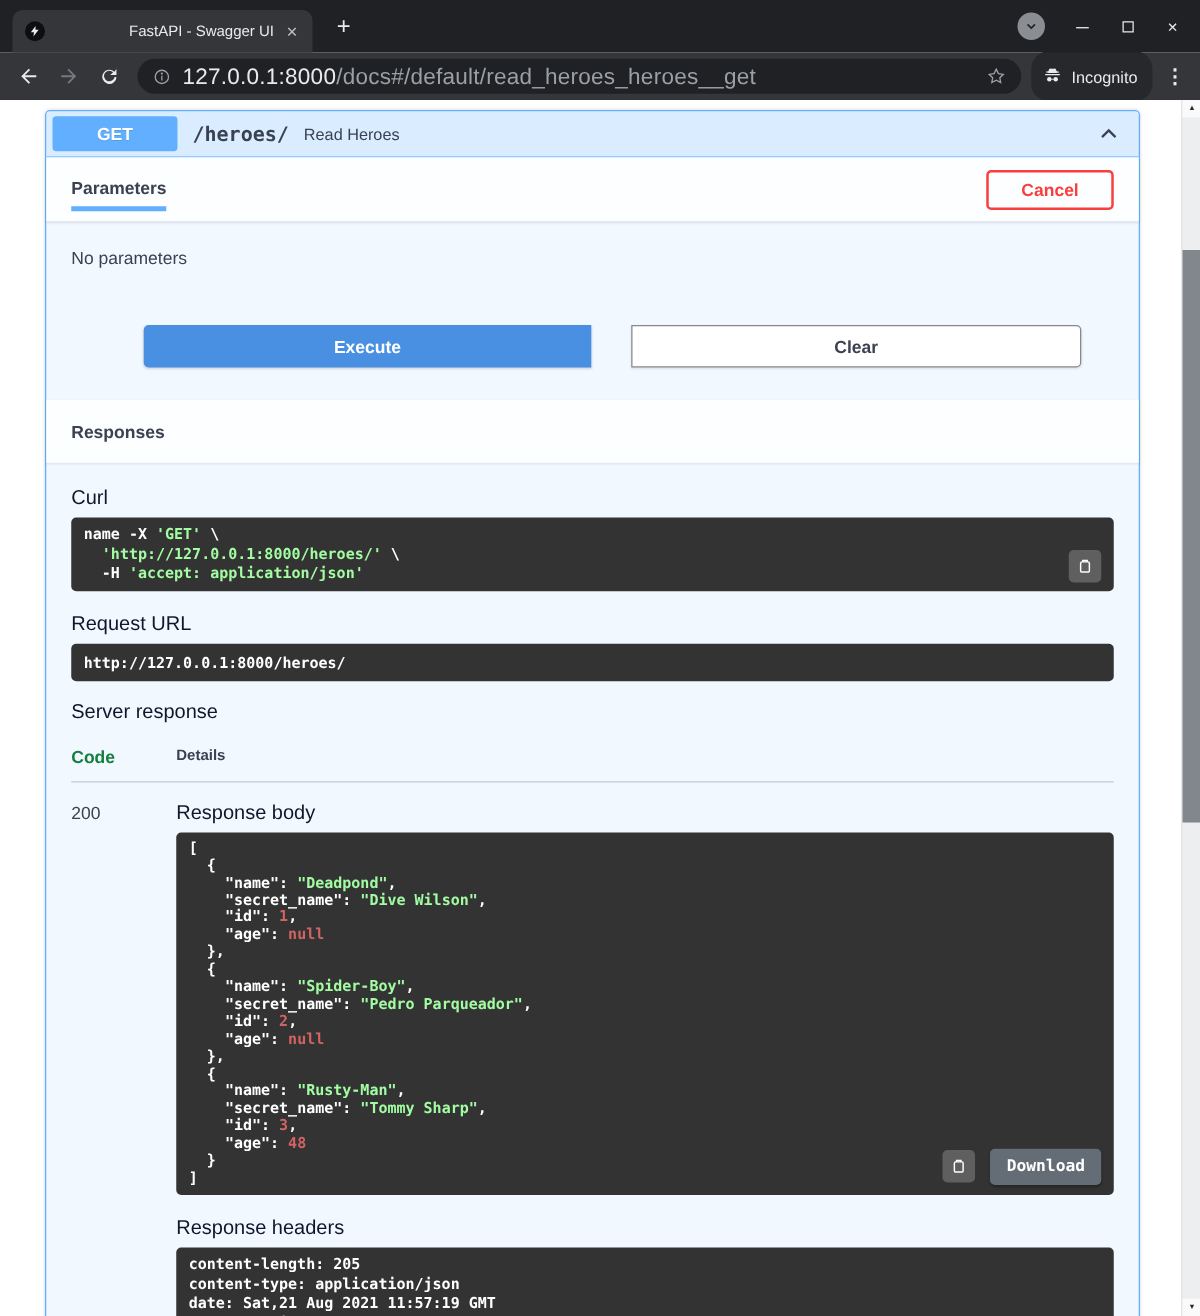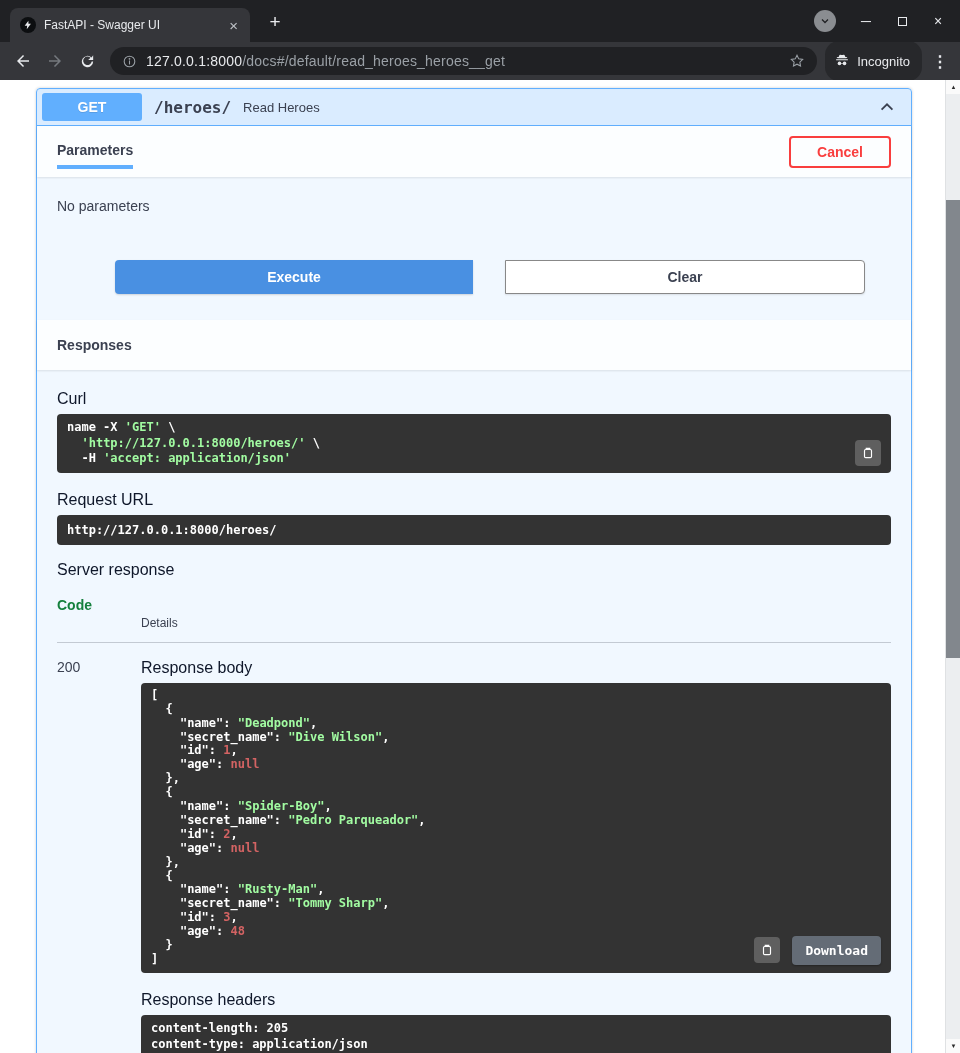--- a/index.html
+++ b/index.html
@@ -3,38 +3,38 @@
 <meta charset="utf-8">
 <style>
   * { margin:0; padding:0; box-sizing:border-box; }
   html,body { width:960px; height:1053px; overflow:hidden; background:#fff;
               font-family:"Liberation Sans", sans-serif; }
   .browser { position:relative; width:960px; height:1053px; }
 
   
   .tabbar { height:42px; background:#202124; display:flex; align-items:flex-end; position:relative; }
   .tab { display:flex; align-items:center; gap:8px; background:#35363a; height:34px; width:240px;
-         margin-left:10px; border-radius:8px 8px 0 0; padding:0 10px; color:#e8eaed; font-size:12px; }
+         margin-left:10px; border-radius:8px 8px 0 0; padding:0 10px; color:#e8eaed; font-size:12px;text-align:right; }
   .favicon { width:16px; height:16px; border-radius:50%; background:#0c0e10; display:flex;
              align-items:center; justify-content:center; flex:none; }
   .tab-title { flex:1; white-space:nowrap; overflow:hidden; }
   .tab-close { color:#bdc1c6; font-size:15px; line-height:1; padding:0 2px; }
   .newtab { color:#e8eaed; font-size:19px; margin:0 0 7px 12px; width:26px; height:26px;
             display:flex; align-items:center; justify-content:center; border-radius:50%; }
   .win-controls { position:absolute; right:4px; top:0; height:42px; display:flex; align-items:center; }
   .win-btn { width:36px; height:32px; color:#e8eaed; display:flex; align-items:center;
              justify-content:center; font-size:14px; }
   .maxi { width:9px; height:9px; border:1.3px solid #e8eaed; display:block; }
   .circle-btn { width:22px; height:22px; border-radius:50%; background:#8a8d91; margin-right:12px;
                 display:flex; align-items:center; justify-content:center; }
 
   .navbar { height:38px; background:#35363a; display:flex; align-items:center; padding:0 8px; gap:2px; }
   .nav-icon { width:30px; height:30px; display:flex; align-items:center; justify-content:center; border-radius:50%; }
   .addressbar { flex:1; height:28px; background:#202124; border-radius:14px; display:flex;
-                align-items:center; padding:0 12px; gap:9px; margin:0 6px; font-size:14px; }
+                align-items:center; padding:0 12px; gap:9px; margin:0 6px; font-size:18px; }
   .url { flex:1; white-space:nowrap; overflow:hidden; letter-spacing:.2px; }
   .url .host { color:#e8eaed; }
   .url .path { color:#9aa0a6; }
   .incognito-chip { height:40px; background:#27282b; border-radius:14px; display:flex; align-items:center;
                     gap:7px; padding:0 12px 0 9px; color:#e8eaed; font-size:13px; margin-right:4px; }
   .menu-dots { color:#e8eaed; font-size:16px; width:24px; text-align:center; font-weight:bold; }
 
   
   .page { position:absolute; top:80px; left:0; width:945px; height:973px; background:#fff;
           overflow:hidden; padding:8px 33px 0 36px; color:#3b4151; }
@@ -86,21 +86,21 @@
   .copy-btn { width:26px; height:26px; background:rgba(255,255,255,.22); border-radius:4px;
               display:flex; align-items:center; justify-content:center; cursor:pointer; }
   .curl-copy { position:absolute; right:10px; bottom:7px; }
   .block-actions { position:absolute; right:10px; bottom:8px; display:flex; gap:12px; align-items:center; }
   .download-btn { background:#646c76; color:#fff; border:none; border-radius:4px; font-family:inherit;
                   font-weight:bold; font-size:13px; padding:7px 13px; cursor:pointer;
                   box-shadow:0 1px 2px rgba(0,0,0,.3); }
 
   .rt-header { display:flex; border-bottom:1px solid rgba(59,65,81,.25); padding:12px 0 12px; }
   .col-code { width:84px; font-size:14px; font-weight:bold; color:#15803d; }
-  .col-details-h { font-size:12px; font-weight:normal; color:#3b4151;margin-top:19px; }
+  .col-details-h { font-size:12px; font-weight:bold; color:#3b4151; }
   .rt-row { display:flex; padding-top:16px; }
   .status-code { width:84px; font-size:14px; color:#3b4151; }
   .details-col { flex:1; min-width:0; }
 
   
   .scrollbar { position:absolute; top:80px; right:0; width:15px; height:973px; background:#eceef0;
                border-left:1px solid #dfe1e3; }
   .sb-arrow { position:absolute; left:0; width:15px; height:14px; color:#2a2a2a; font-size:6px;
               display:flex; align-items:center; justify-content:center; background:#fafafa; cursor:pointer; }
   .sb-arrow.up { top:0; }

